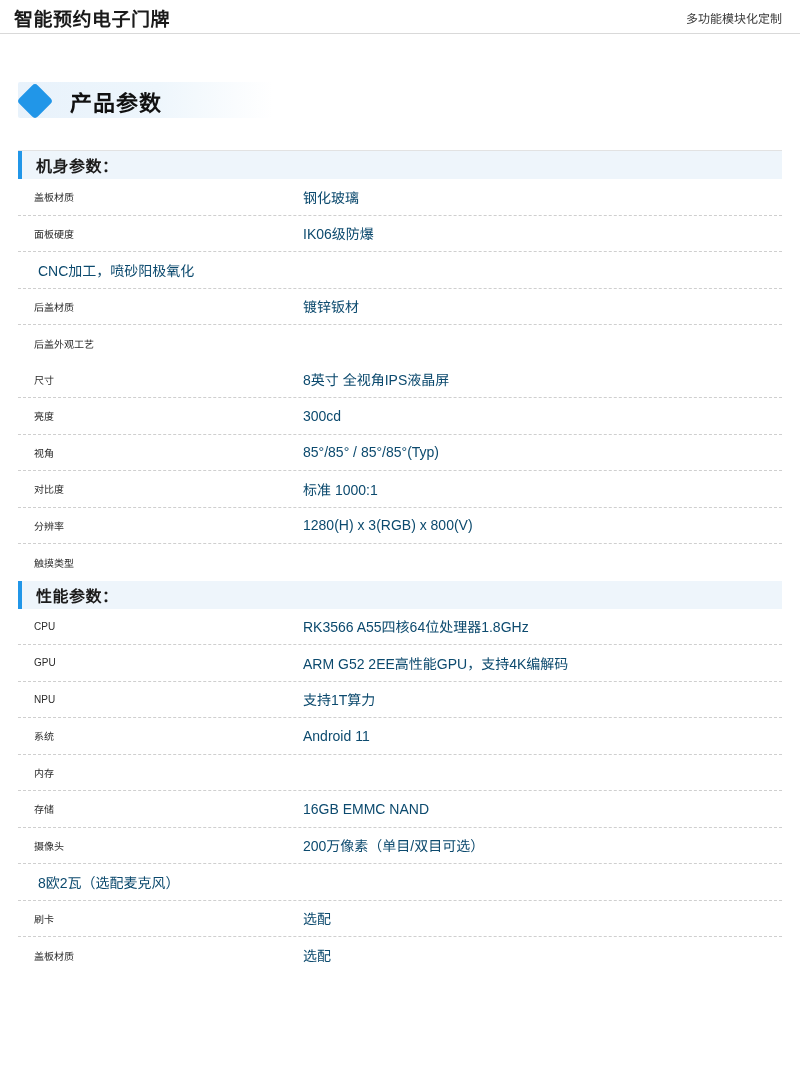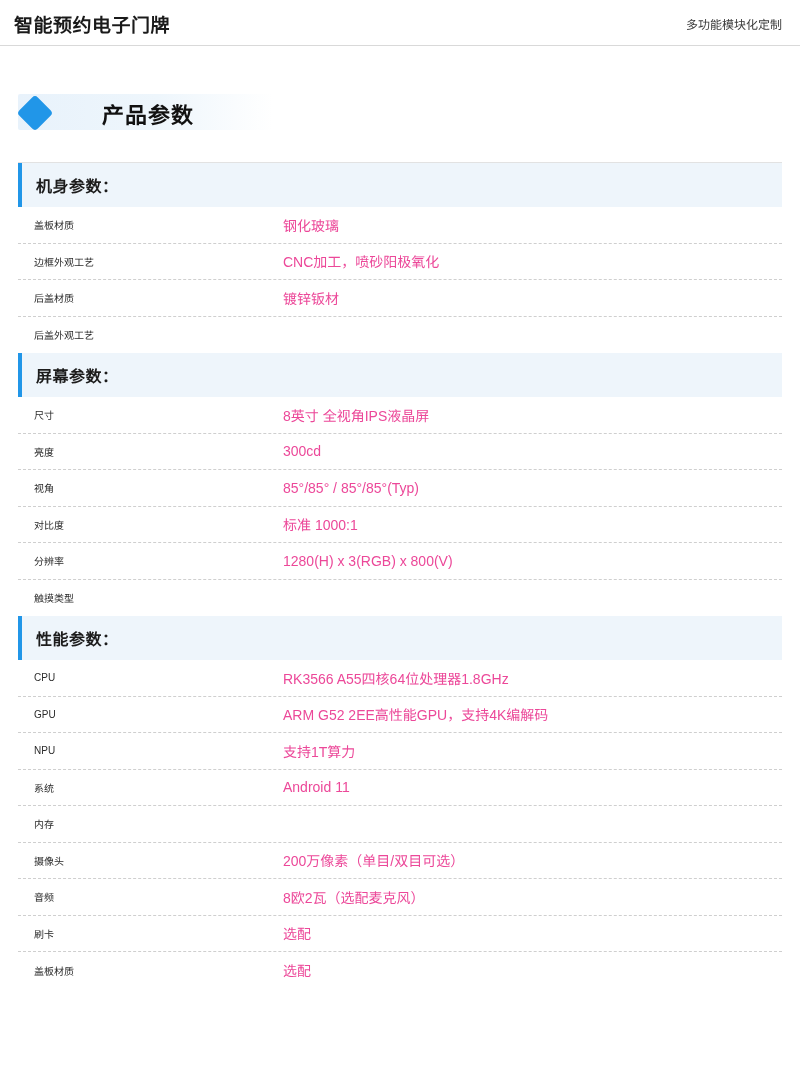--- a/index.html
+++ b/index.html
@@ -17,21 +17,21 @@
   .page {
     position: relative;
     width: 800px;
     min-height: 1092px;
     box-sizing: border-box;
   }
 
   
   .header {
     position: relative;
-    height: 46px;
+    height: 34px;
     padding: 0 14px 0 14px;
     display: flex;
     align-items: center;
     justify-content: space-between;
     box-sizing: border-box;
   }
   .header::after {
     content: "";
     position: absolute;
     left: 0;
@@ -53,21 +53,20 @@
   }
 
   
   .section-title-wrap {
     position: relative;
     margin: 44px 0 0 0;
     padding: 0 0 0 18px;
     height: 46px;
     display: flex;
     align-items: center;
-    gap: 32px;
   }
   .section-title-bg {
     position: absolute;
     left: 18px;
     top: 4px;
     width: 255px;
     height: 36px;
     background: linear-gradient(to right, #e8f2fb 0%, #eef6fc 55%, rgba(255,255,255,0) 100%);
     border-radius: 2px;
   }
@@ -92,21 +91,21 @@
     letter-spacing: 1px;
   }
 
   
   .spec-table {
     margin: 26px 18px 0 18px;
     border-top: 1px solid #e2e2e2;
   }
   .group-header {
     background: #eef5fb;
-    height: 44px;
+    height: 28px;
     display: flex;
     align-items: center;
     position: relative;
     padding-left: 18px;
     box-sizing: border-box;
   }
   .group-header .bar {
     position: absolute;
     left: 0;
     top: 0;
@@ -134,22 +133,23 @@
     width: 265px;
     flex: 0 0 265px;
     padding-left: 16px;
     box-sizing: border-box;
     font-size: 10px;
     color: #2b2b2b;
   }
   .spec-val {
     flex: 1 1 auto;
     font-size: 14px;
-    color: #ec4899;
+    color: #0c4a6e;
     padding-right: 10px;
+    margin-left: 20px;
   }
 </style>
 </head>
 <body>
 
 <div class="page">
 
   <div class="header">
     <div class="header-title">智能预约电子门牌</div>
     <div class="header-sub">多功能模块化定制</div>
@@ -164,33 +164,32 @@
   <div class="spec-table">
       <div class="group-header">
         <span class="bar"></span>
         <span class="label">机身参数：</span>
       </div>
       <div class="spec-row">
         <div class="spec-key">盖板材质</div>
         <div class="spec-val">钢化玻璃</div>
       </div>
       <div class="spec-row">
-        <div class="spec-key">边框外观工艺</div>
+        <div class="spec-key">面板硬度</div>
+        <div class="spec-val">IK06级防爆</div>
+      </div>
+      <div class="spec-row">
         <div class="spec-val">CNC加工，喷砂阳极氧化</div>
       </div>
       <div class="spec-row">
         <div class="spec-key">后盖材质</div>
         <div class="spec-val">镀锌钣材</div>
       </div>
       <div class="spec-row last-in-group">
         <div class="spec-key">后盖外观工艺</div>
-      </div>
-      <div class="group-header">
-        <span class="bar"></span>
-        <span class="label">屏幕参数：</span>
       </div>
       <div class="spec-row">
         <div class="spec-key">尺寸</div>
         <div class="spec-val">8英寸 全视角IPS液晶屏</div>
       </div>
       <div class="spec-row">
         <div class="spec-key">亮度</div>
         <div class="spec-val">300cd</div>
       </div>
       <div class="spec-row">
@@ -225,25 +224,28 @@
         <div class="spec-val">支持1T算力</div>
       </div>
       <div class="spec-row">
         <div class="spec-key">系统</div>
         <div class="spec-val">Android 11</div>
       </div>
       <div class="spec-row">
         <div class="spec-key">内存</div>
       </div>
       <div class="spec-row">
+        <div class="spec-key">存储</div>
+        <div class="spec-val">16GB EMMC NAND</div>
+      </div>
+      <div class="spec-row">
         <div class="spec-key">摄像头</div>
         <div class="spec-val">200万像素（单目/双目可选）</div>
       </div>
       <div class="spec-row">
-        <div class="spec-key">音频</div>
         <div class="spec-val">8欧2瓦（选配麦克风）</div>
       </div>
       <div class="spec-row">
         <div class="spec-key">刷卡</div>
         <div class="spec-val">选配</div>
       </div>
       <div class="spec-row last-in-group">
         <div class="spec-key">盖板材质</div>
         <div class="spec-val">选配</div>
       </div>

